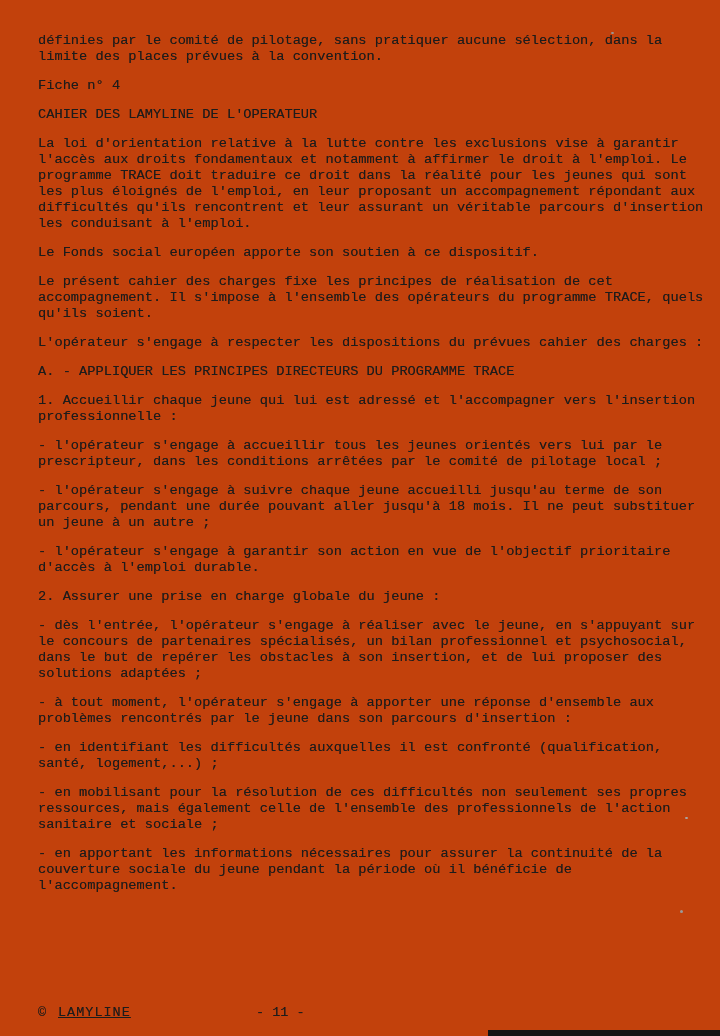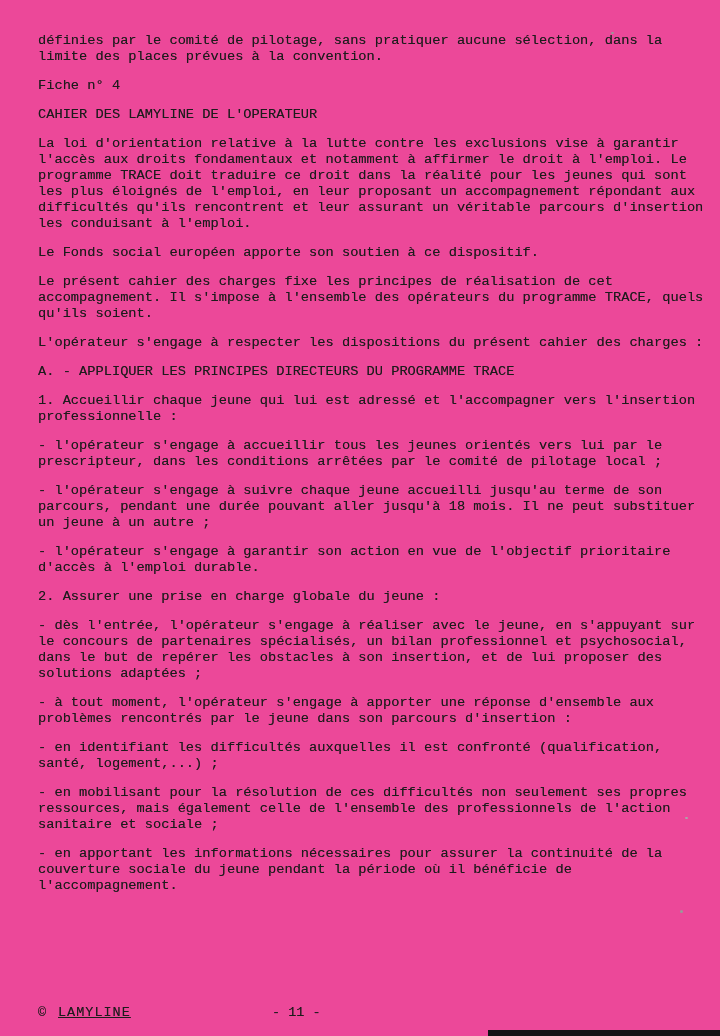--- a/index.html
+++ b/index.html
@@ -5,21 +5,21 @@
   html, body { margin: 0; padding: 0; }
   body {
     width: 720px; height: 1036px;
     background: #ffffff;
     position: relative;
     overflow: hidden;
     font-family: "Liberation Mono", "DejaVu Sans Mono", monospace;
   }
   .page {
     position: absolute; inset: 0;
-    background: #ec4899;
+    background: #c2410c;
     color: #1c1c1c;
   }
   .content {
     position: absolute;
     left: 38px; top: 33px;
     width: 682px;
     font-size: 13.7px;
     line-height: 16px;
     letter-spacing: 0px;
   }
@@ -32,21 +32,21 @@
     position: absolute;
     left: 38px; right: 20px; bottom: 15px;
     height: 16px;
     font-size: 13.5px;
     line-height: 16px;
     color: #1c1c1c;
     text-shadow: 0 0 0.4px rgba(20,20,20,0.5);
   }
   .copyright { position: absolute; left: 0; top: 0; }
   .publisher { position: absolute; left: 20px; top: 0; letter-spacing: 1px; text-decoration: underline; }
-  .page-number { position: absolute; left: 234px; top: 0; }
+  .page-number { position: absolute; left: 218px; top: 0; }
   .scan-bar {
     position: absolute;
     right: 0; bottom: 0;
     width: 232px; height: 6px;
     background: #141414;
   }
   .speck { position: absolute; background: #9a9a9a; border-radius: 50%; }
   .speck-1 { left: 611px; top: 32px;  width: 3px; height: 2px; }
   .speck-2 { left: 685px; top: 817px; width: 3px; height: 2px; background:#ababab; }
   .speck-3 { left: 680px; top: 910px; width: 3px; height: 3px; }
@@ -64,21 +64,21 @@
     <div class="block">La loi d'orientation relative à la lutte contre les exclusions vise à garantir
 l'accès aux droits fondamentaux et notamment à affirmer le droit à l'emploi. Le
 programme TRACE doit traduire ce droit dans la réalité pour les jeunes qui sont
 les plus éloignés de l'emploi, en leur proposant un accompagnement répondant aux
 difficultés qu'ils rencontrent et leur assurant un véritable parcours d'insertion
 les conduisant à l'emploi.</div>
     <div class="block">Le Fonds social européen apporte son soutien à ce dispositif.</div>
     <div class="block">Le présent cahier des charges fixe les principes de réalisation de cet
 accompagnement. Il s'impose à l'ensemble des opérateurs du programme TRACE, quels
 qu'ils soient.</div>
-    <div class="block">L'opérateur s'engage à respecter les dispositions du présent cahier des charges :</div>
+    <div class="block">L'opérateur s'engage à respecter les dispositions du prévues cahier des charges :</div>
     <div class="block">A. - APPLIQUER LES PRINCIPES DIRECTEURS DU PROGRAMME TRACE</div>
     <div class="block">1. Accueillir chaque jeune qui lui est adressé et l'accompagner vers l'insertion
 professionnelle :</div>
     <div class="block">- l'opérateur s'engage à accueillir tous les jeunes orientés vers lui par le
 prescripteur, dans les conditions arrêtées par le comité de pilotage local ;</div>
     <div class="block">- l'opérateur s'engage à suivre chaque jeune accueilli jusqu'au terme de son
 parcours, pendant une durée pouvant aller jusqu'à 18 mois. Il ne peut substituer
 un jeune à un autre ;</div>
     <div class="block">- l'opérateur s'engage à garantir son action en vue de l'objectif prioritaire
 d'accès à l'emploi durable.</div>

